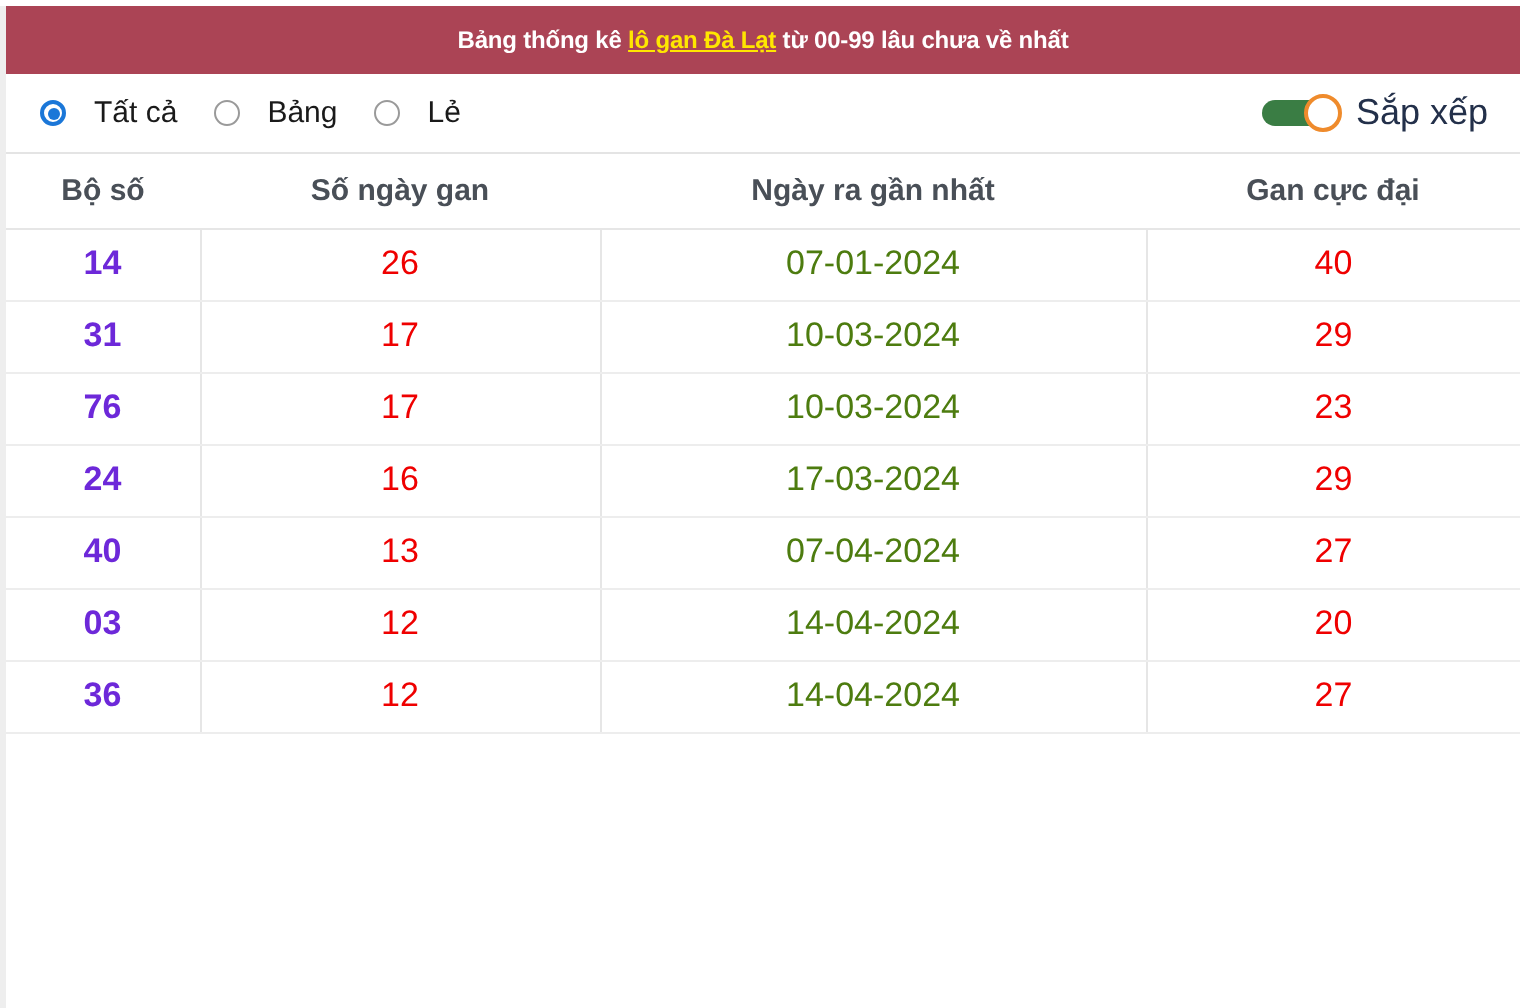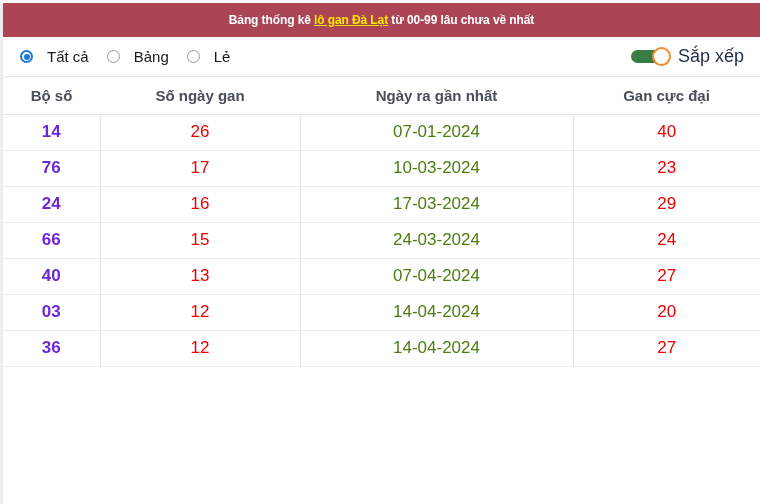--- a/index.html
+++ b/index.html
@@ -241,38 +241,38 @@
       </tr>
     </thead>
     <tbody id="table-body">
         <tr>
           <td class="cell-num">14</td>
           <td class="cell-red">26</td>
           <td class="cell-date">07-01-2024</td>
           <td class="cell-red">40</td>
         </tr>
         <tr>
+          <td class="cell-num">31</td>
+          <td class="cell-red">17</td>
+          <td class="cell-date">10-03-2024</td>
+          <td class="cell-red">29</td>
+        </tr>
+        <tr>
           <td class="cell-num">76</td>
           <td class="cell-red">17</td>
           <td class="cell-date">10-03-2024</td>
           <td class="cell-red">23</td>
         </tr>
         <tr>
           <td class="cell-num">24</td>
           <td class="cell-red">16</td>
           <td class="cell-date">17-03-2024</td>
           <td class="cell-red">29</td>
         </tr>
         <tr>
-          <td class="cell-num">66</td>
-          <td class="cell-red">15</td>
-          <td class="cell-date">24-03-2024</td>
-          <td class="cell-red">24</td>
-        </tr>
-        <tr>
           <td class="cell-num">40</td>
           <td class="cell-red">13</td>
           <td class="cell-date">07-04-2024</td>
           <td class="cell-red">27</td>
         </tr>
         <tr>
           <td class="cell-num">03</td>
           <td class="cell-red">12</td>
           <td class="cell-date">14-04-2024</td>
           <td class="cell-red">20</td>

